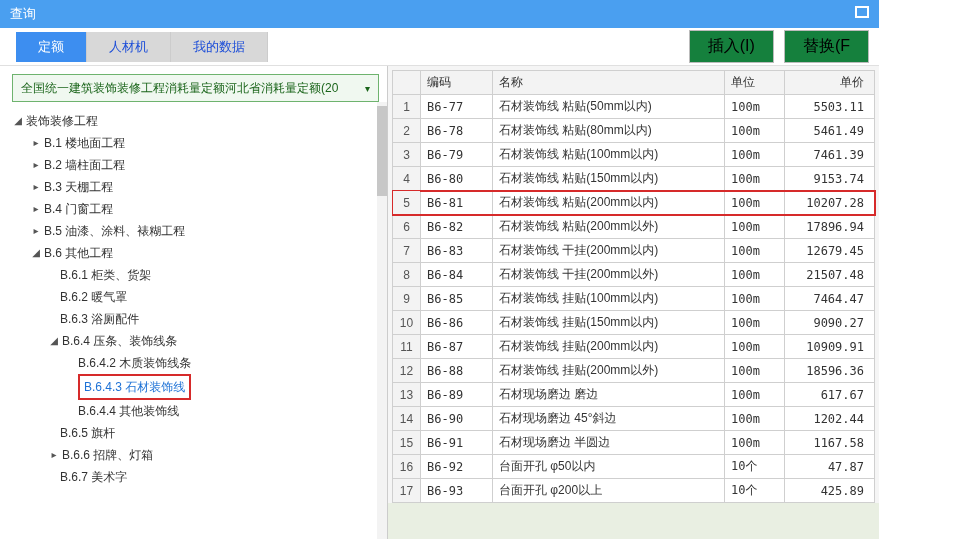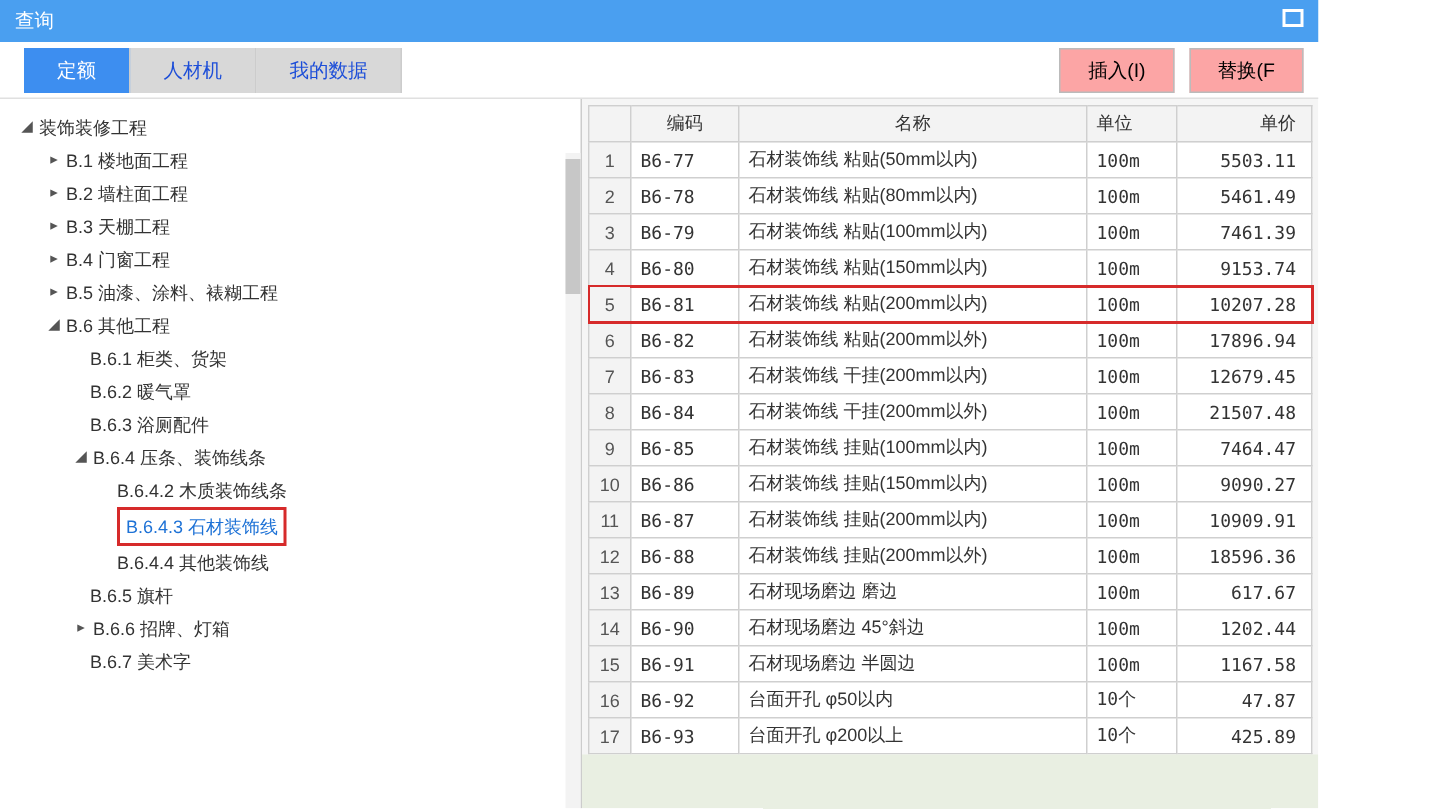--- a/index.html
+++ b/index.html
@@ -5,39 +5,39 @@
 * { box-sizing: border-box; margin: 0; padding: 0; }
 body { font-family: "Microsoft YaHei", Arial, sans-serif; font-size: 12px; color: #333; background: #fff; }
 .app { width: 879px; height: 539px; display: flex; flex-direction: column; overflow: hidden; }
 .titlebar { background: #4a9ff0; color: #fff; height: 28px; display: flex; align-items: center; padding: 0 10px; font-size: 13px; position: relative; }
 .titlebar .max-icon { position: absolute; right: 10px; top: 6px; width: 14px; height: 12px; border: 2px solid #fff; }
 .toolbar { height: 38px; display: flex; align-items: center; padding: 0 10px; gap: 0; border-bottom: 1px solid #e0e0e0; }
 .tabgroup { display: flex; margin-left: 6px;}
 .tab { padding: 6px 22px; background: #d8d8d8; color: #1d4ed8; cursor: pointer; font-size: 13px; border-right:1px solid #ccc;}
 .tab.active { background: #3d8ef0; color: #fff; }
 .tool-right { margin-left: auto; display: flex; gap: 10px; }
-.btn { background: #fca5a5; border: 1px solid #bbb; padding: 5px 18px; cursor: pointer; font-size: 13px; }
+.btn { background: #15803d; border: 1px solid #bbb; padding: 5px 18px; cursor: pointer; font-size: 16px; }
 .body { flex: 1; display: flex; overflow: hidden; }
 .left { width: 388px; border-right: 1px solid #ccc; display: flex; flex-direction: column; padding: 4px 0 0 4px; background:#fff; position:relative;}
 .dropdown { margin: 4px 8px 4px 8px; height: 28px; border: 1px solid #6eb36e; background: #f0f8f0; display: flex; align-items: center; padding: 0 8px; color: #1b651b; font-size: 12px; cursor: pointer; position:relative;}
 .dropdown .chev { margin-left:auto; color:#1b651b; font-size:10px;}
 .search { margin: 4px 8px; height: 26px; border: 1px solid #ccc; padding: 0 8px; display:flex; align-items:center; color:#888;}
 .search input { border:none; outline:none; width:100%; font-size:12px; font-family:inherit; color:#333;}
 .search input::placeholder{color:#999;}
 .tree { flex:1; overflow-y:auto; padding: 4px 0 4px 8px; line-height: 22px; font-size:12px;}
 .tree .row { display:flex; align-items:center; white-space:nowrap; cursor:pointer; padding-right:8px;}
 .tree .caret { width:12px; display:inline-block; text-align:center; color:#555; font-size:10px; margin-right:2px;}
 .tree .selected { color:#1e72d6; }
 .tree .hl-box { border:2px solid #d62a2a; display:inline-block; padding:0 4px;}
 .left-scroll { position:absolute; right:0; top:36px; bottom:0; width:10px; background:#f3f3f3;}
 .left-scroll .thumb{ background:#c7c7c7; width:10px; height:90px; position:absolute; top:4px;}
 .right { flex:1; display:flex; flex-direction:column; overflow:hidden; background:#f5f5f5;}
 .grid { border-collapse:collapse; width:100%; background:#fff; font-size:12px;}
 .grid th, .grid td { border:1px solid #cfcfcf; padding:3px 6px; height:23px; text-align:left; white-space:nowrap;}
-.grid th { background:#f3f3f3; font-weight:normal; text-align:center; color:#333;}
+.grid th { background:#f3f3f3; font-weight:normal; color:#333;}
 .grid .rownum { background:#f3f3f3; text-align:center; width:28px; color:#555;}
 .grid .code { width:72px; font-family:"Consolas",monospace;}
 .grid .unit { width:60px; text-align:left; font-family:"Consolas",monospace;}
 .grid .price { width:90px; text-align:right; font-family:"Consolas",monospace; padding-right:10px;}
 .grid tr.highlight td { position:relative; }
 tr.highlight { outline:2px solid #d62a2a; outline-offset:-1px;}
 .grid-wrap { overflow:auto; padding:4px 4px 0 4px;}
 .fill { flex:1; background:#e9efe2;}
 </style>
 </head>
@@ -56,20 +56,24 @@
       <div class="tab">我的数据</div>
     </div>
     <div class="tool-right">
       <button class="btn">插入(I)</button>
       <button class="btn">替换(F</button>
     </div>
   </div>
 
   <div class="body">
     <div class="left">
+      <div class="dropdown">
+        <span>全国统一建筑装饰装修工程消耗量定额河北省消耗量定额(20</span>
+        <span class="chev">▾</span>
+      </div>
       <div class="tree">
         <div class="row" style="padding-left:0px">
             <span class="caret">◢</span>
             <span>装饰装修工程</span>
           </div>
         <div class="row" style="padding-left:18px">
             <span class="caret">▸</span>
             <span>B.1 楼地面工程</span>
           </div>
         <div class="row" style="padding-left:18px">

